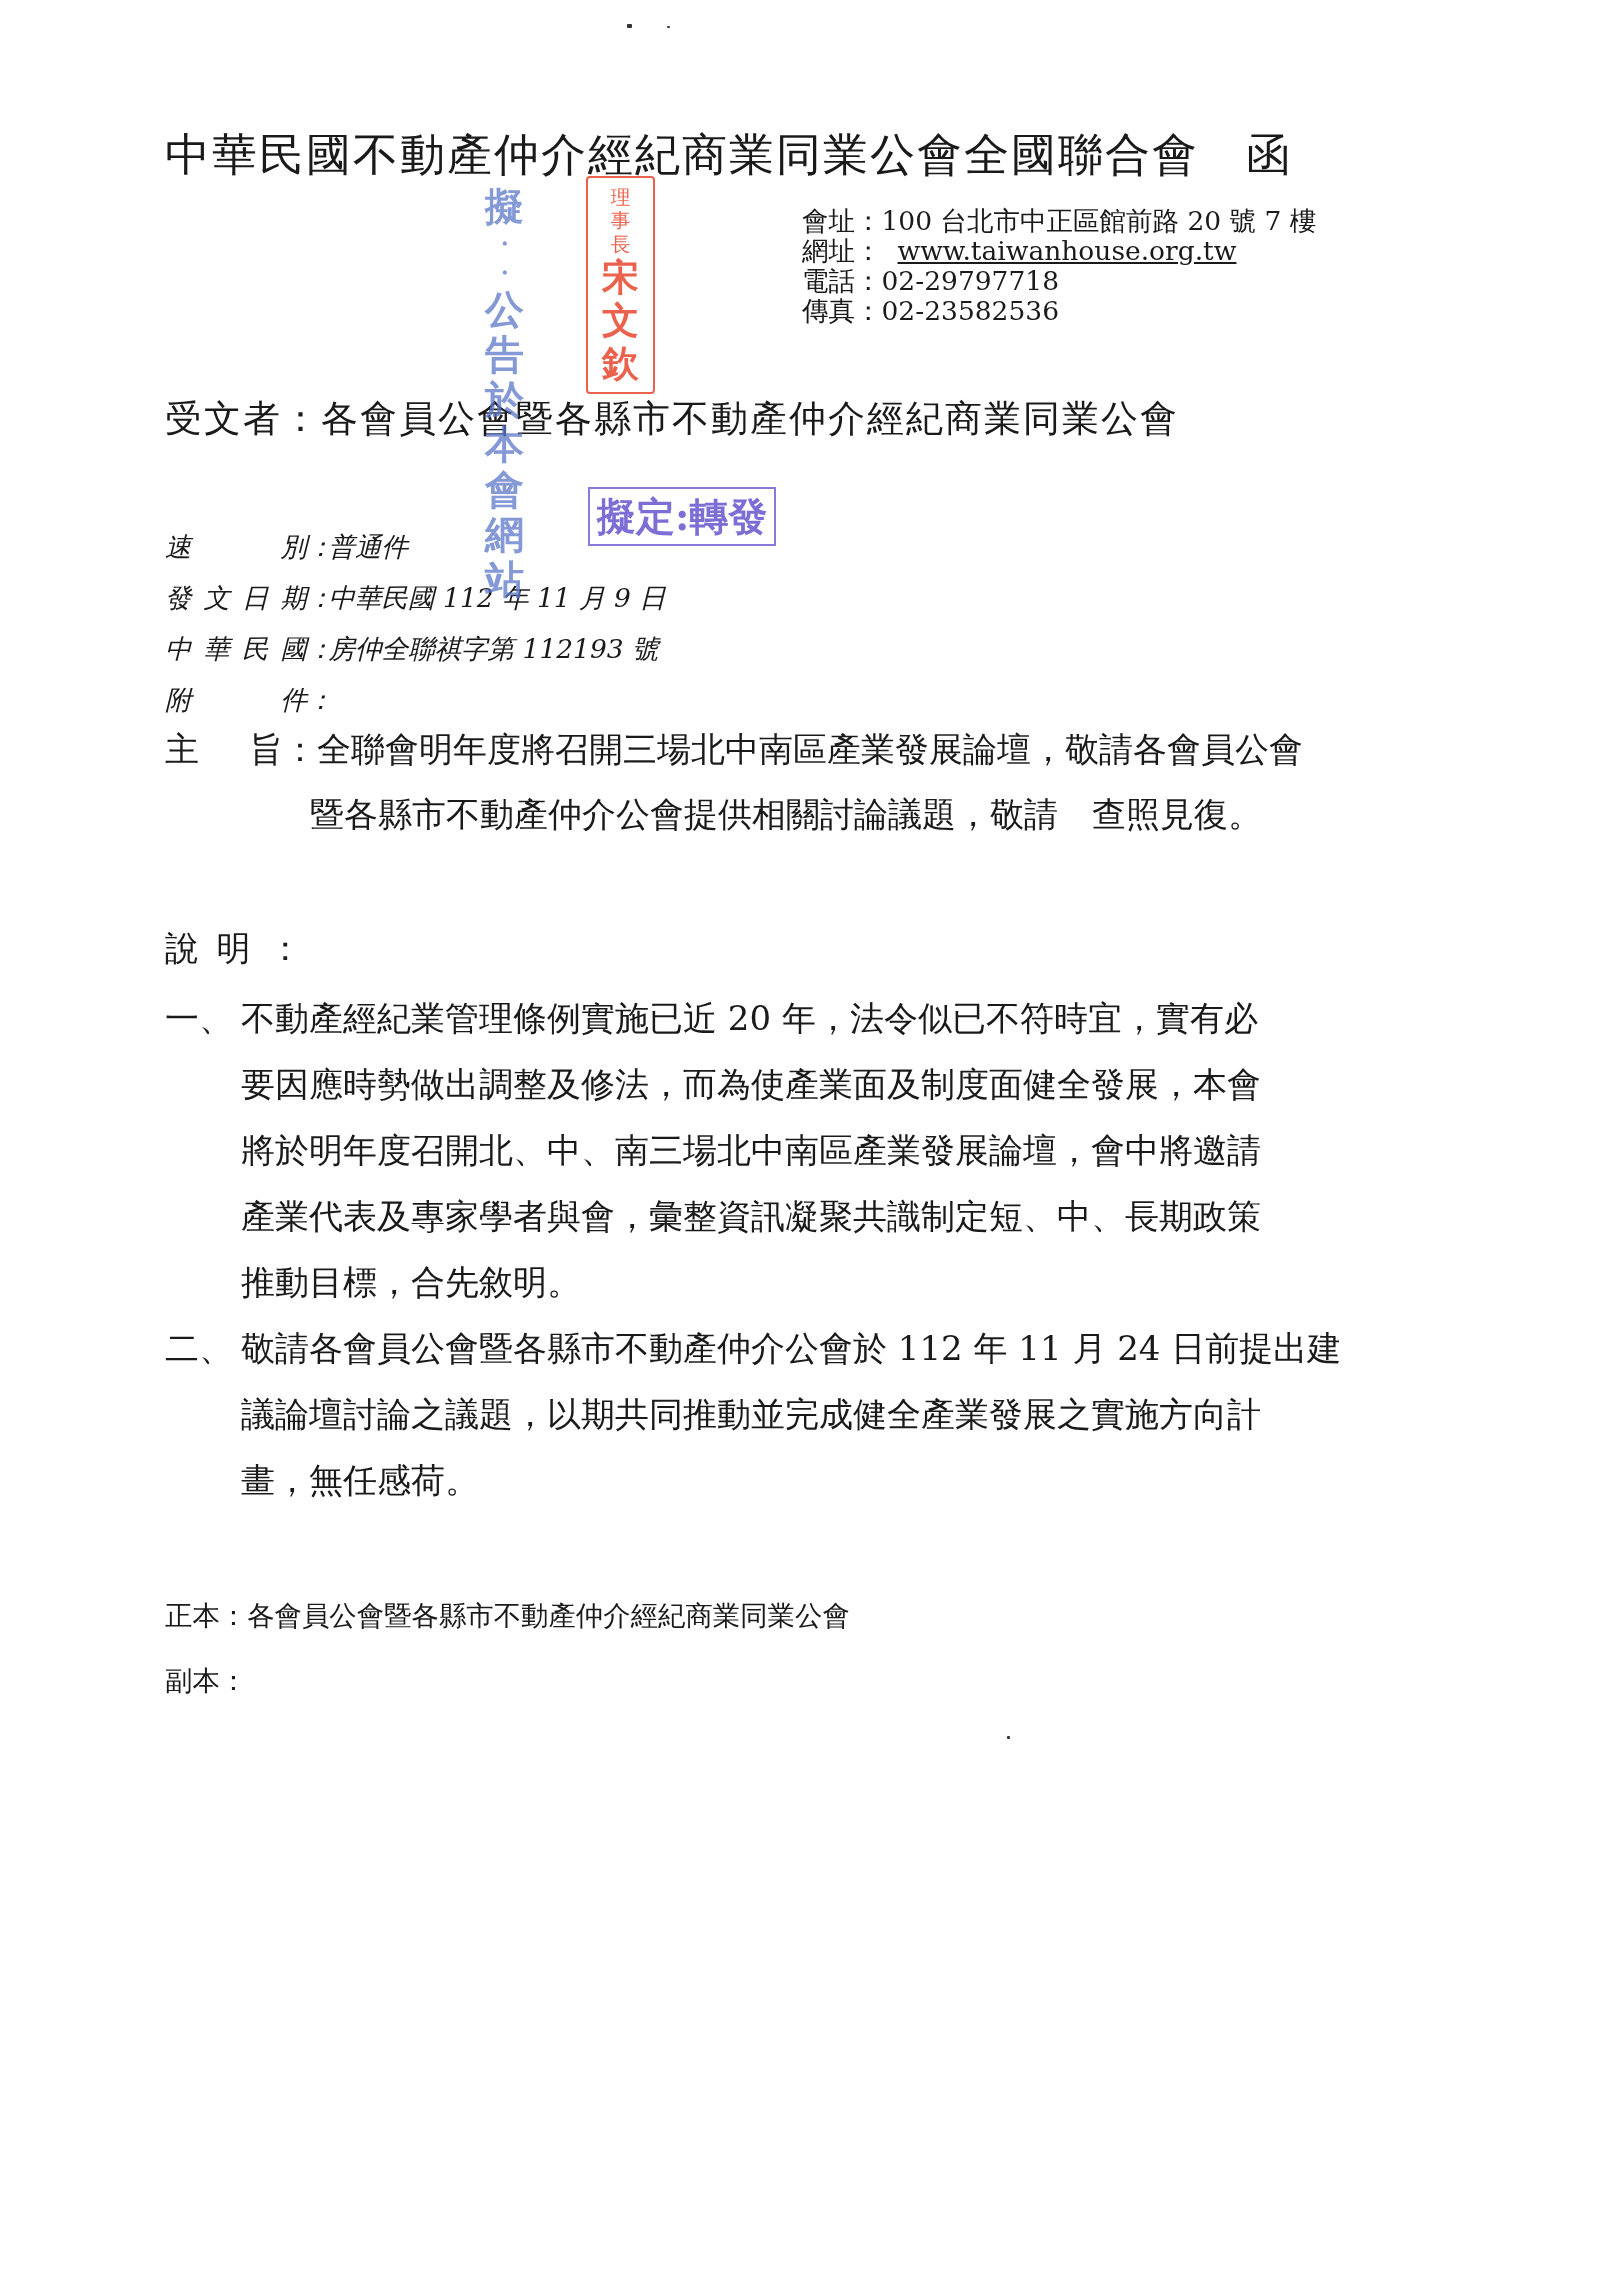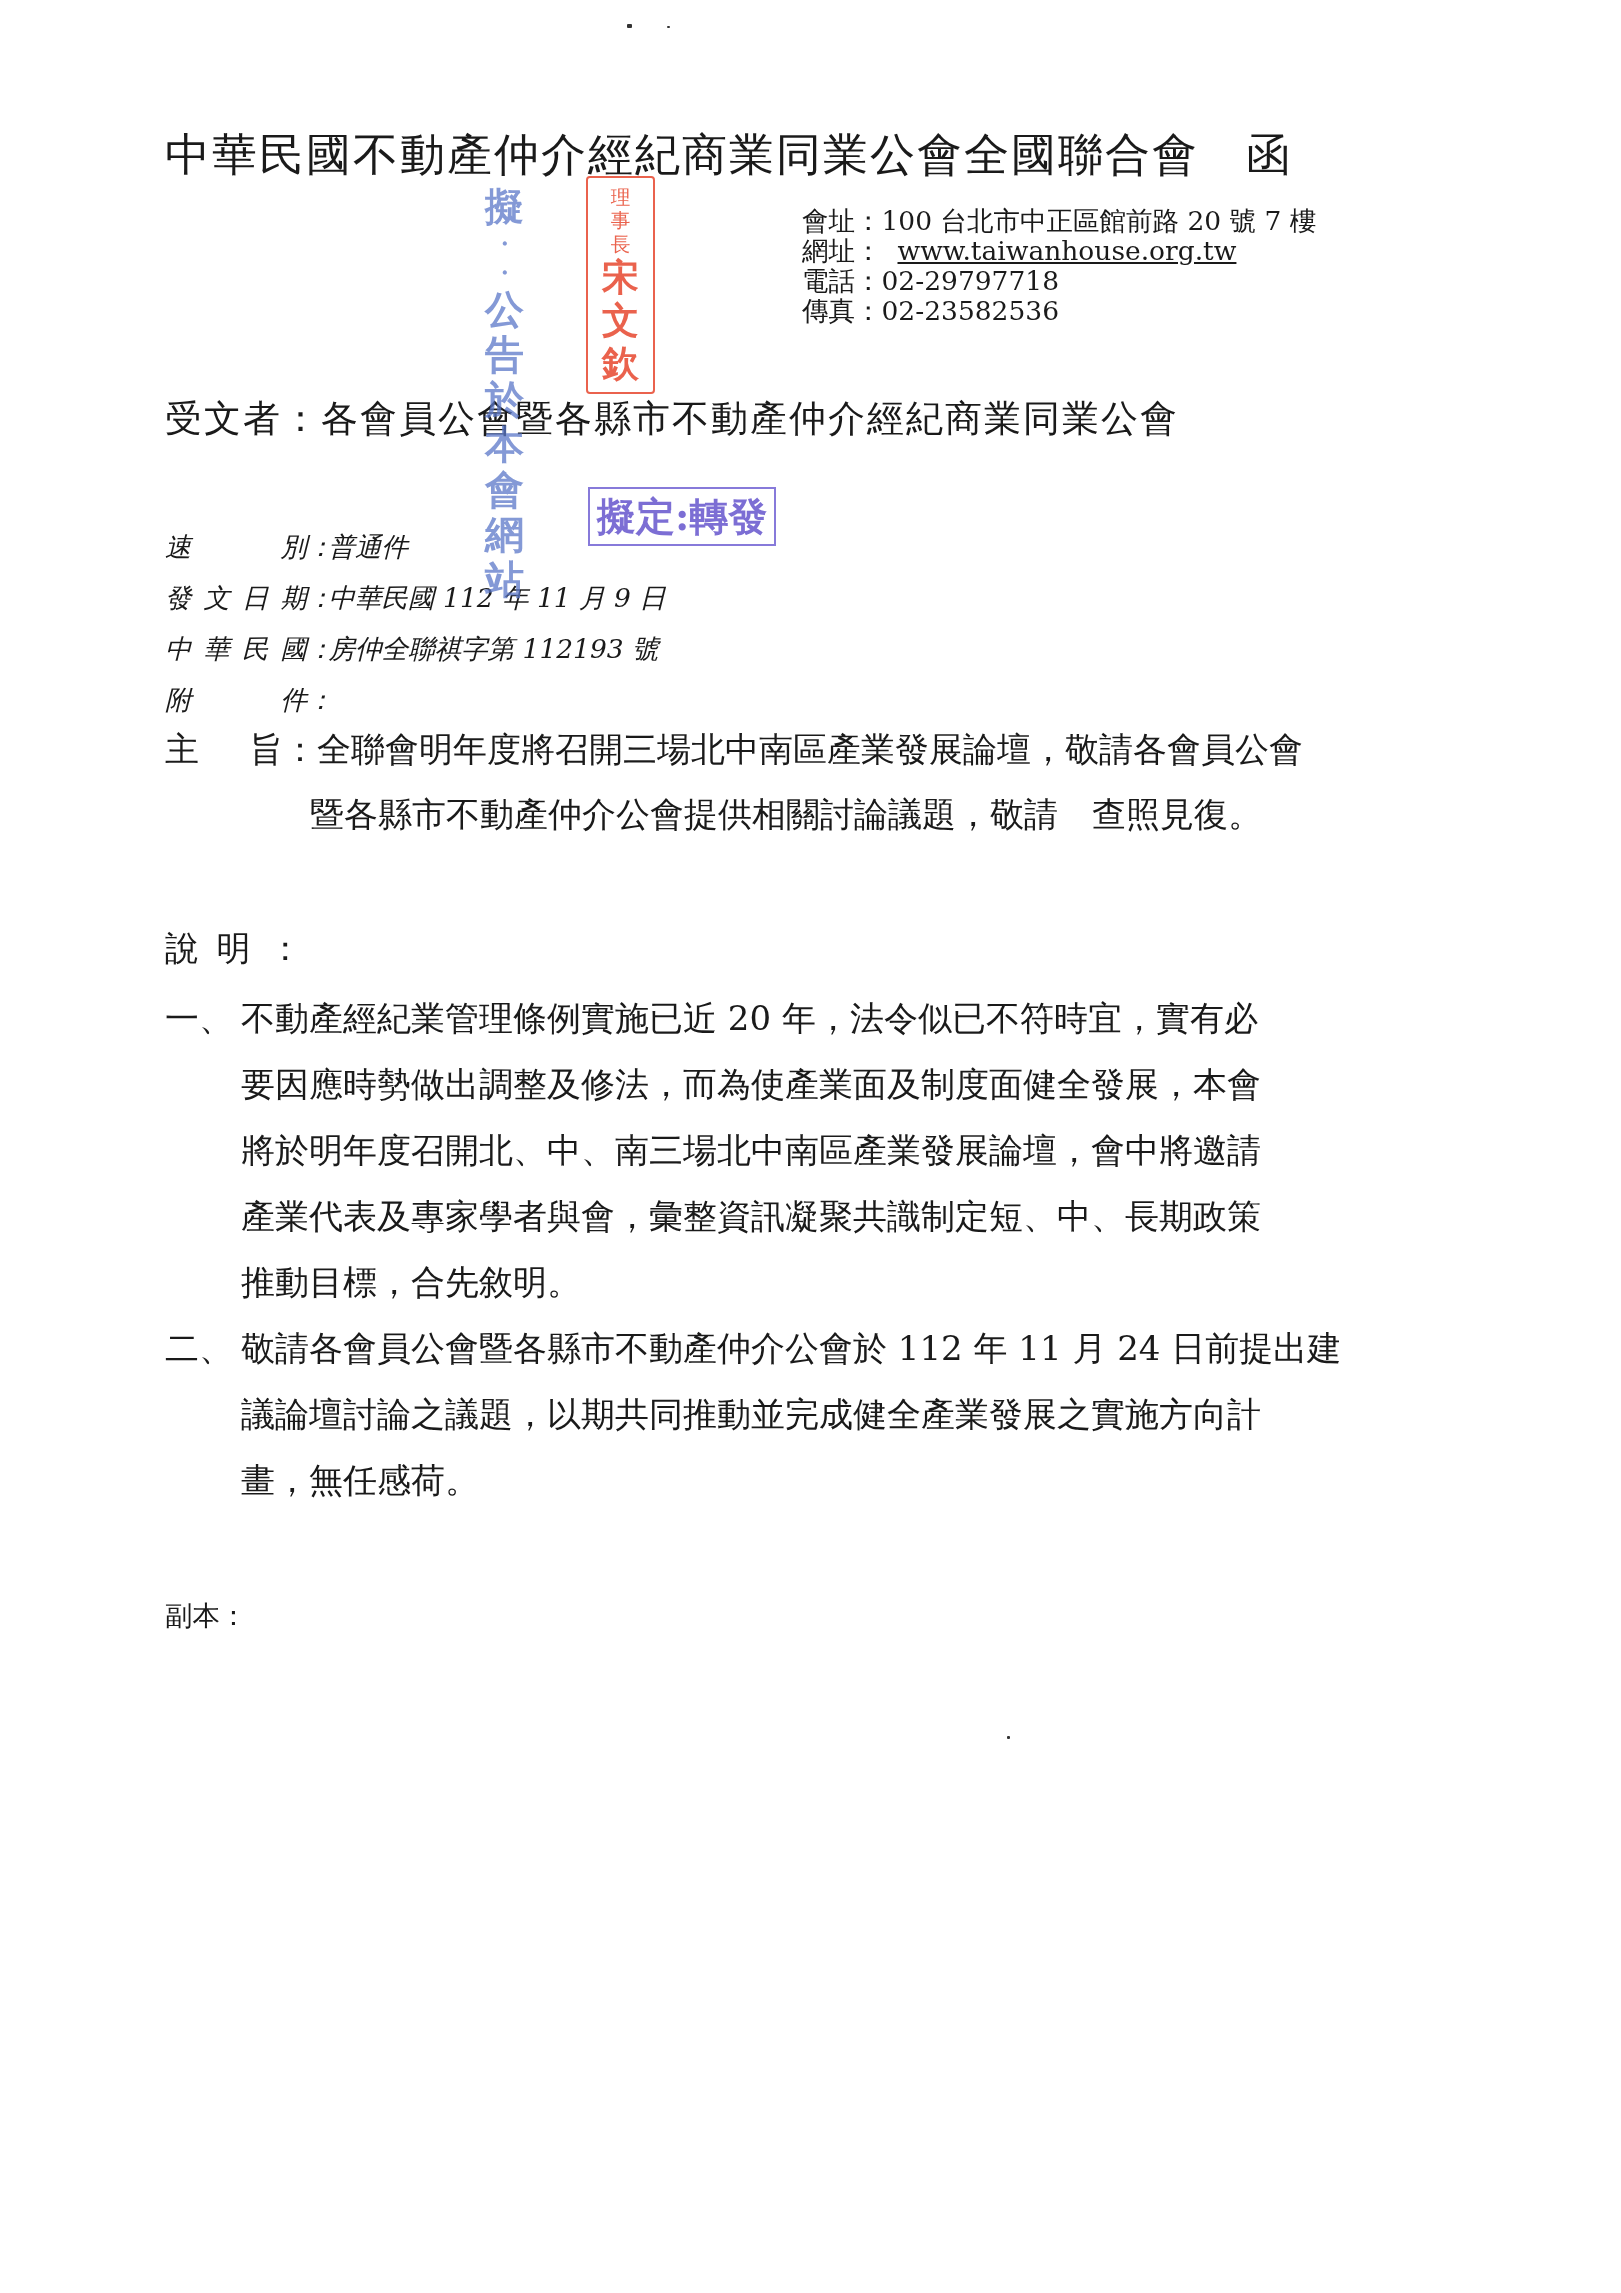--- a/index.html
+++ b/index.html
@@ -110,20 +110,21 @@
     <span class="cont">推動目標，合先敘明。</span>
   </div>
   <div class="item">
     <span class="num">二、</span><span>敬請各會員公會暨各縣市不動產仲介公會於 112 年 11 月 24 日前提出建</span>
     <span class="cont">議論壇討論之議題，以期共同推動並完成健全產業發展之實施方向計</span>
     <span class="cont">畫，無任感荷。</span>
   </div>
 </div>
 
 <div class="abs copies">
+  <span class="row"><span>正本：</span><span>各會員公會暨各縣市不動產仲介經紀商業同業公會</span></span>
   <span class="row"><span>副本：</span><span></span></span>
 </div>
 
 <div class="abs stamp-blue">
   <span>擬</span>
   <span style="font-size:21.6px;line-height:29px">・</span>
   <span style="font-size:21.6px;line-height:29px">・</span>
   <span>公</span>
   <span>告</span>
   <span>於</span>

